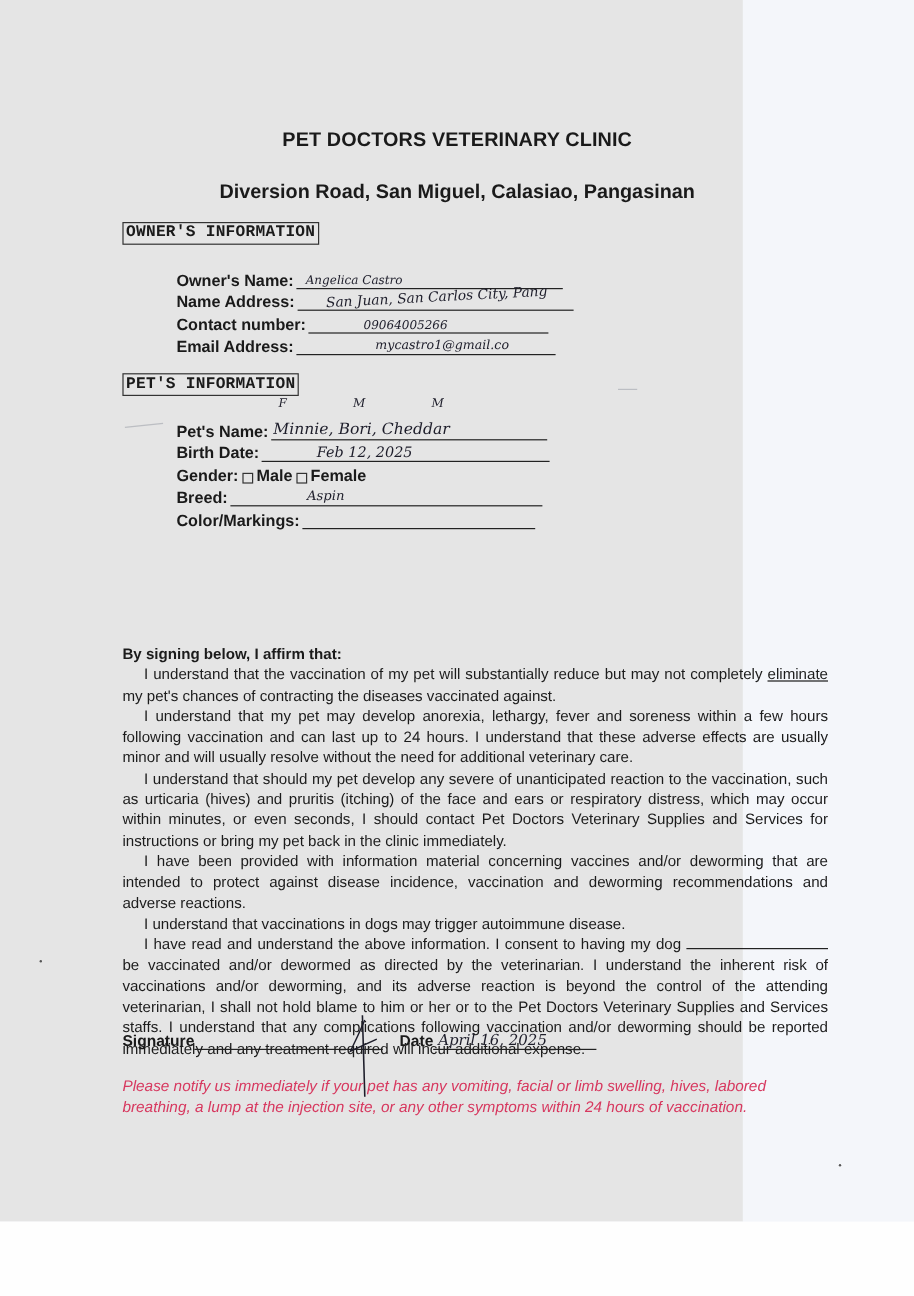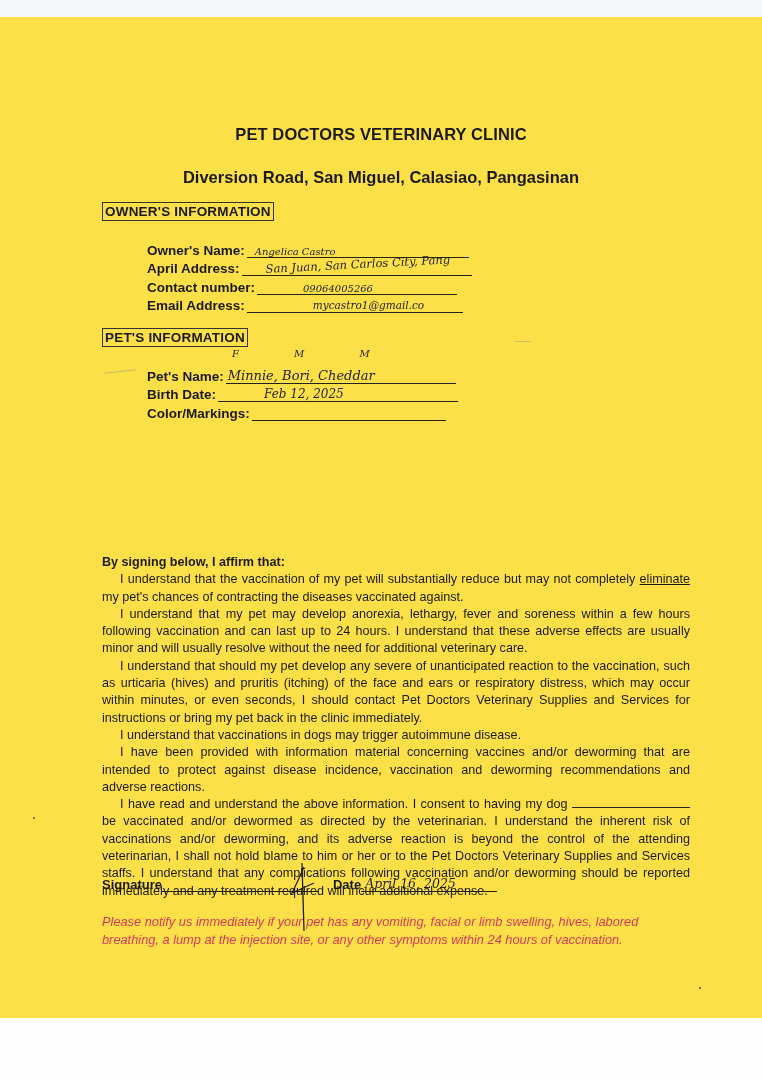--- a/index.html
+++ b/index.html
@@ -10,24 +10,24 @@
       width: 762px;
       height: 1080px;
       background: #f4f6fa;
       position: relative;
       overflow: hidden;
       font-family: "Liberation Sans", sans-serif;
       color: #1a1a1a;
     }
     .page {
       position: absolute;
-      left: 0; top: 17px;
-      width: 762px;
+      left: 0; top: 0;
+      width: 619px;
       height: 1018px;
-      background: #fde047;
+      background: #e5e5e5;
     }
     .bottom-strip {
       position: absolute;
       left: 0; top: 1018px;
       width: 762px; height: 62px;
       background: #fefefe;
     }
     .header {
       position: absolute;
       top: 106px;
@@ -42,21 +42,21 @@
       letter-spacing: 0.1px;
     }
     .header .clinic-address {
       font-size: 16.5px;
       line-height: 24px;
       margin-top: 20px;
     }
     .section-heading {
       position: absolute;
       left: 102px;
-      font-family: Liberation Sans, sans-serif;
+      font-family: Liberation Mono, monospace;
       font-weight: bold;
       font-size: 13.5px;
       border: 1px solid #333;
       padding: 1px 2px 0 2px;
       line-height: 16px;
       letter-spacing: 0.2px;
       background: transparent;
     }
     .field-block {
       position: absolute;
@@ -172,21 +172,21 @@
   <div class="section-heading" style="top:185px;">OWNER'S INFORMATION</div>
 
   <div class="field-block" style="top:222px;">
     <div class="field-row">
       <span class="field-label">Owner's Name:</span>
       <span class="field-line" style="width:222px;">
         <span class="hand" style="left:8px; bottom:0px; font-size:10px;">Angelica Castro</span>
       </span>
     </div>
     <div class="field-row">
-      <span class="field-label">April Address:</span>
+      <span class="field-label">Name Address:</span>
       <span class="field-line" style="width:230px;">
         <span class="hand" style="left:24px; bottom:-1px; font-size:11.5px; transform:rotate(-3deg);">San Juan, San Carlos City, Pang</span>
       </span>
     </div>
     <div class="field-row">
       <span class="field-label">Contact number:</span>
       <span class="field-line" style="width:200px;">
         <span class="hand" style="left:46px; bottom:0px; font-size:10px;">09064005266</span>
       </span>
     </div>
@@ -206,35 +206,48 @@
     <div class="field-row">
       <span class="field-label">Pet's Name:</span>
       <span class="field-line" style="width:230px;">
         <span class="hand" style="left:2px; bottom:0px; font-size:13px;">Minnie, Bori, Cheddar</span>
       </span>
     </div>
     <div class="field-row">
       <span class="field-label">Birth Date:</span>
       <span class="field-line" style="width:240px;">
         <span class="hand" style="left:46px; bottom:0px; font-size:12px;">Feb 12, 2025</span>
+      </span>
+    </div>
+    <div class="field-row">
+      <span class="field-label">Gender:</span>
+      <span class="gender-box"></span>
+      <span>Male</span>
+      <span class="gender-box"></span>
+      <span>Female</span>
+    </div>
+    <div class="field-row">
+      <span class="field-label">Breed:</span>
+      <span class="field-line" style="width:260px;">
+        <span class="hand" style="left:64px; bottom:1px; font-size:11px;">Aspin</span>
       </span>
     </div>
     <div class="field-row">
       <span class="field-label">Color/Markings:</span>
       <span class="field-line" style="width:194px;"></span>
     </div>
   </div>
 
   <div class="body-text" style="top:493px;">
     <div class="lead">By signing below, I affirm that:</div>
     <p><span>I understand that the vaccination of my pet will substantially reduce but may not completely </span><span class="underline">eliminate</span><span> my pet's chances of contracting the diseases vaccinated against.</span></p>
     <p>I understand that my pet may develop anorexia, lethargy, fever and soreness within a few hours following vaccination and can last up to 24 hours. I understand that these adverse effects are usually minor and will usually resolve without the need for additional veterinary care.</p>
     <p>I understand that should my pet develop any severe of unanticipated reaction to the vaccination, such as urticaria (hives) and pruritis (itching) of the face and ears or respiratory distress, which may occur within minutes, or even seconds, I should contact Pet Doctors Veterinary Supplies and Services for instructions or bring my pet back in the clinic immediately.</p>
+    <p>I have been provided with information material concerning vaccines and/or deworming that are intended to protect against disease incidence, vaccination and deworming recommendations and adverse reactions.</p>
     <p>I understand that vaccinations in dogs may trigger autoimmune disease.</p>
-    <p>I have been provided with information material concerning vaccines and/or deworming that are intended to protect against disease incidence, vaccination and deworming recommendations and adverse reactions.</p>
     <p><span>I have read and understand the above information. I consent to having my dog </span><span class="blank"></span><span> be vaccinated and/or dewormed as directed by the veterinarian. I understand the inherent risk of vaccinations and/or deworming, and its adverse reaction is beyond the control of the attending veterinarian, I shall not hold blame to him or her or to the Pet Doctors Veterinary Supplies and Services staffs. I understand that any complications following vaccination and/or deworming should be reported immediately and any treatment required will incur additional expense.</span></p>
   </div>
 
   <div class="sig-row">
     <span>Signature</span>
     <span class="sig-line" style="width:157px;">
       <svg width="40" height="70" style="position:absolute; left:126px; top:-16px; overflow:visible;" viewBox="0 0 40 70">
         <path d="M14 2 L16 70" stroke="#1d1d2a" stroke-width="1.3" fill="none"></path>
         <path d="M16 6 Q10 20 4 32 L26 22" stroke="#1d1d2a" stroke-width="1.2" fill="none"></path>
       </svg>

